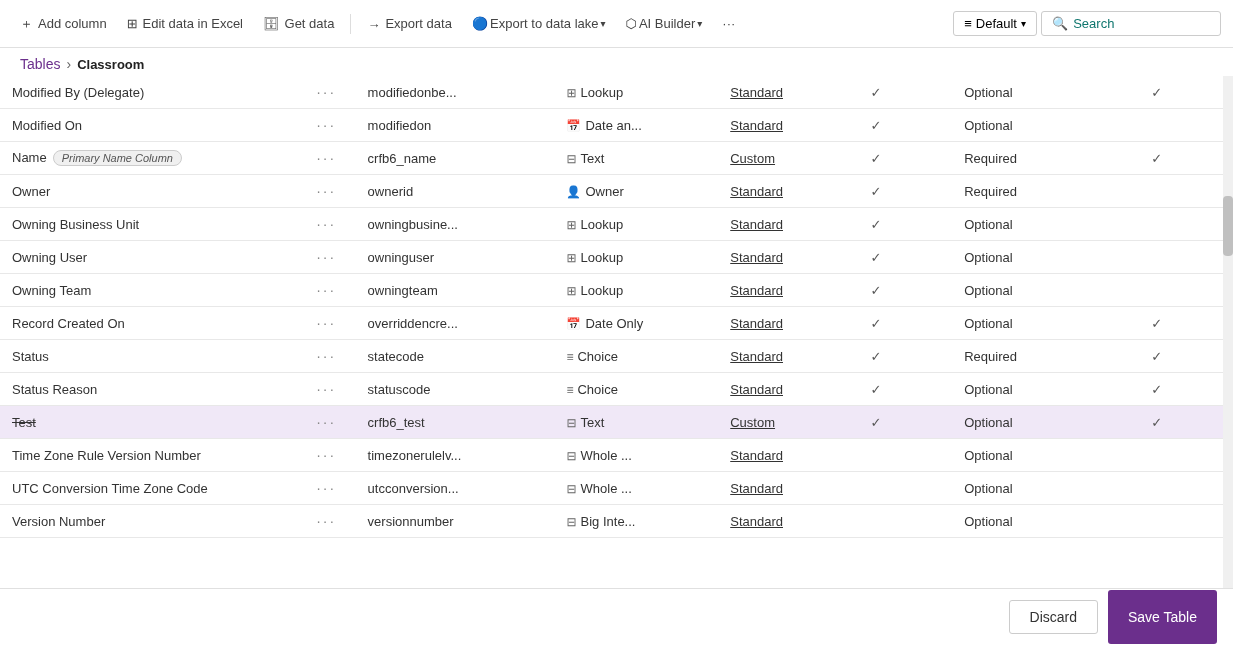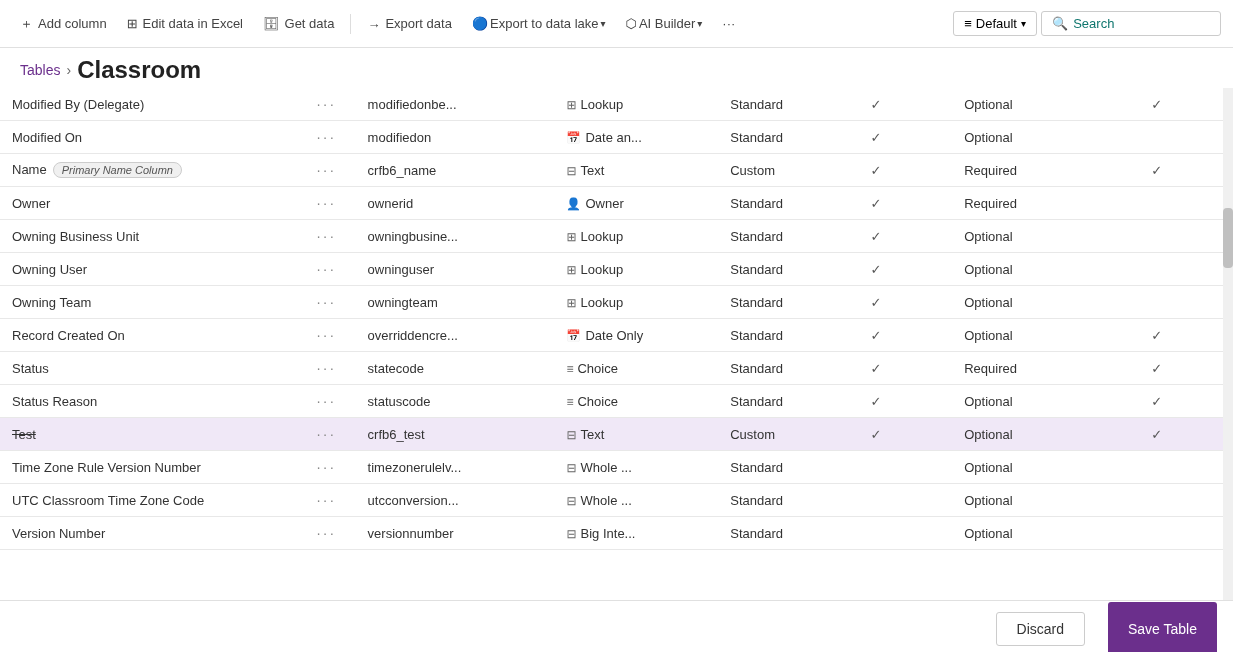--- a/index.html
+++ b/index.html
@@ -29,40 +29,40 @@
       min-width: 180px;
     }
 
     
     .breadcrumb {
       display: flex; align-items: center; padding: 8px 20px 4px;
       font-size: 14px; gap: 6px;
     }
     .breadcrumb-tables { color: #6b2f8c; cursor: pointer; }
     .breadcrumb-sep { color: #666; }
-    .breadcrumb-current { font-size: 24px; font-weight: 600; color: #222; }
+    .breadcrumb-current { font-size: 13px; font-weight: 600; color: #222; }
 
     
     .table-container {
       overflow-y: auto; height: calc(652px - 48px - 36px - 56px);
       position: relative;
     }
     .data-table { width: 100%; border-collapse: collapse; }
     .data-table th, .data-table td {
       padding: 8px 12px; text-align: left; border-bottom: 1px solid #e8e8e8;
       font-size: 13px; white-space: nowrap;
     }
     .data-table td { color: #333; }
     .data-table tr.selected { background: #f0e8f7; }
 
     .col-name { width: 260px; }
     .col-dots { width: 40px; color: #888; cursor: pointer; }
     .col-logical { width: 170px; color: #444; }
     .col-type { width: 140px; }
-    .col-custom { width: 120px; color: #555; }
+    .col-custom { width: 120px; color: #555; text-decoration: underline; }
     .col-searchable { width: 80px; text-align: center; }
     .col-req { width: 160px; }
     .col-audited { width: 80px; text-align: center; }
 
     .type-icon { margin-right: 4px; color: #666; font-size: 12px; }
     .check-icon { color: #555; }
     .primary-badge {
       display: inline-block; background: #f0f0f0; border: 1px solid #ccc;
       border-radius: 10px; padding: 1px 8px; font-size: 11px; color: #555;
       margin-left: 6px; font-weight: normal; font-style: italic;
@@ -76,21 +76,21 @@
     }
     .scrollbar-thumb {
       position: absolute; right: 0; width: 10px; height: 60px; top: 120px;
       background: #c0c0c0; border-radius: 4px;
     }
 
     
     .footer {
       display: flex; justify-content: flex-end; align-items: center;
       padding: 10px 16px; border-top: 1px solid #e0e0e0; background: #fff;
-      gap: 23px; height: 56px;
+      gap: 10px; height: 56px;
     }
     .discard-btn {
       padding: 8px 20px; border: 1px solid #ccc; border-radius: 3px;
       background: #fff; cursor: pointer; font-size: 14px; color: #333;
     }
     .save-btn {
       padding: 19px 20px; border: none; border-radius: 3px;
       background: #6b2f8c; cursor: pointer; font-size: 14px; color: #fff;
       font-weight: 500;
     }
@@ -264,21 +264,21 @@
           <td class="col-name"><span>Time Zone Rule Version Number</span></td>
           <td class="col-dots"><span class="three-dots">···</span></td>
           <td class="col-logical">timezonerulelv...</td>
           <td class="col-type"><span class="type-icon">⊟</span><span>Whole ...</span></td>
           <td class="col-custom">Standard</td>
           <td class="col-searchable"></td>
           <td class="col-req">Optional</td>
           <td class="col-audited"></td>
         </tr>
         <tr>
-          <td class="col-name"><span>UTC Classroom Time Zone Code</span></td>
+          <td class="col-name"><span>UTC Conversion Time Zone Code</span></td>
           <td class="col-dots"><span class="three-dots">···</span></td>
           <td class="col-logical">utcconversion...</td>
           <td class="col-type"><span class="type-icon">⊟</span><span>Whole ...</span></td>
           <td class="col-custom">Standard</td>
           <td class="col-searchable"></td>
           <td class="col-req">Optional</td>
           <td class="col-audited"></td>
         </tr>
         <tr>
           <td class="col-name"><span>Version Number</span></td>

